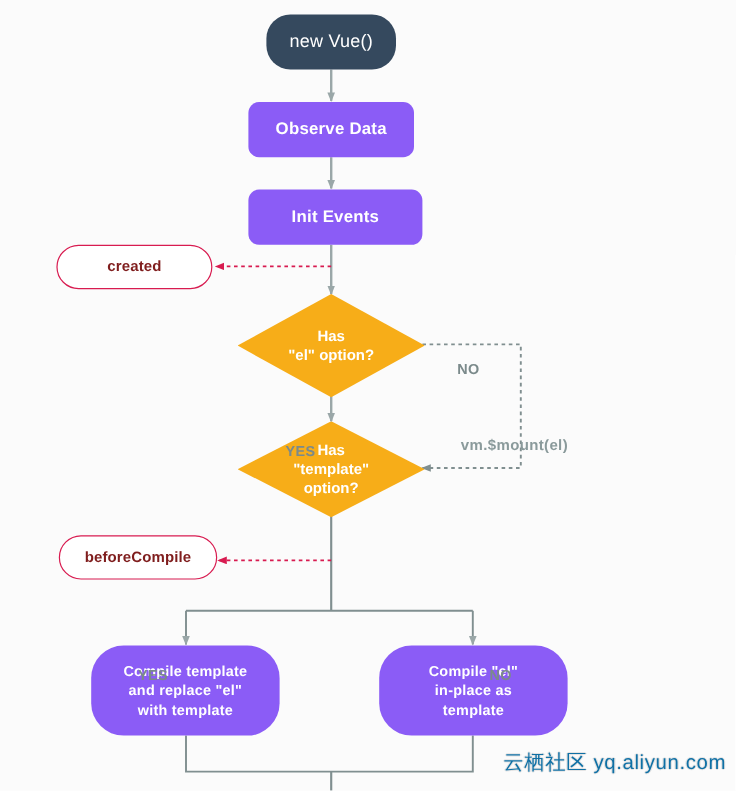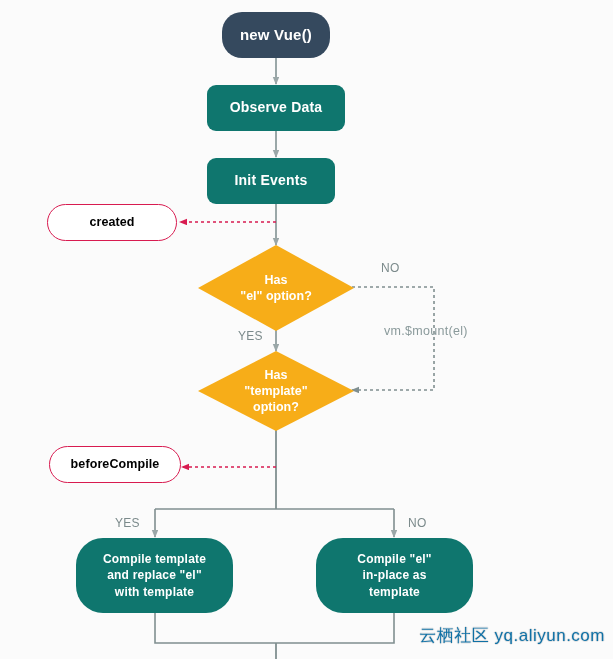--- a/index.html
+++ b/index.html
@@ -33,43 +33,43 @@
     justify-content: center;
     text-align: center;
     line-height: 1.22;
   }
 
   .node-start {
     background: #35495e;
     color: #ffffff;
     border-radius: 20px;
     font-size: 15px;
-    font-weight: bold;
+    font-weight: normal;
     letter-spacing: .2px;
   }
 
   .node-process {
-    background: #0f766e;
+    background: #8b5cf6;
     color: #ffffff;
     border-radius: 9px;
     font-size: 14px;
     font-weight: bold;
     letter-spacing: .2px;
   }
   .node-process.small {
     font-size: 12px;
     font-weight: bold;
     line-height: 1.38;
     border-radius: 27px;
   }
 
   .node-hook {
     background: #ffffff;
     border: 1.6px solid #d81b50;
-    color: #000000;
+    color: #7f1d1d;
     border-radius: 22px;
     font-size: 12.5px;
     font-weight: bold;
     letter-spacing: .1px;
   }
 
   
   .node-decision {
     position: absolute;
     display: flex;
@@ -92,23 +92,24 @@
     line-height: 1.3;
     z-index: 2;
     white-space: pre-line;
   }
 
   
   .edge-label {
     position: absolute;
     color: #7b8a8b;
     font-size: 12px;
-    font-weight: normal;
+    font-weight: bold;
     letter-spacing: .3px;
     white-space: nowrap;
+    margin-top: 40px;
   }
   .edge-label.mount {
     color: #8a9a9b;
     font-size: 12.5px;
   }
 
   
   .watermark {
     position: absolute;
     right: 8px;
@@ -169,21 +170,21 @@
   </svg>
 
   <div class="node node-start" style="left:222px; top:12px; width:108px; height:46px;">
     <span>new Vue()</span>
   </div>
 
   <div class="node node-process" style="left:207px; top:85px; width:138px; height:46px;">
     <span>Observe Data</span>
   </div>
 
-  <div class="node node-process" style="left:207px; top:158px; width:128px; height:46px;">
+  <div class="node node-process" style="left:207px; top:158px; width:145px; height:46px;">
     <span>Init Events</span>
   </div>
 
   <div class="node node-hook" style="left:47px; top:204px; width:130px; height:37px;">
     <span>created</span>
   </div>
 
   <div class="node-decision" style="left:198px; top:245px; width:156px; height:86px;">
     <div class="diamond-shape"></div>
     <div class="diamond-label">Has

